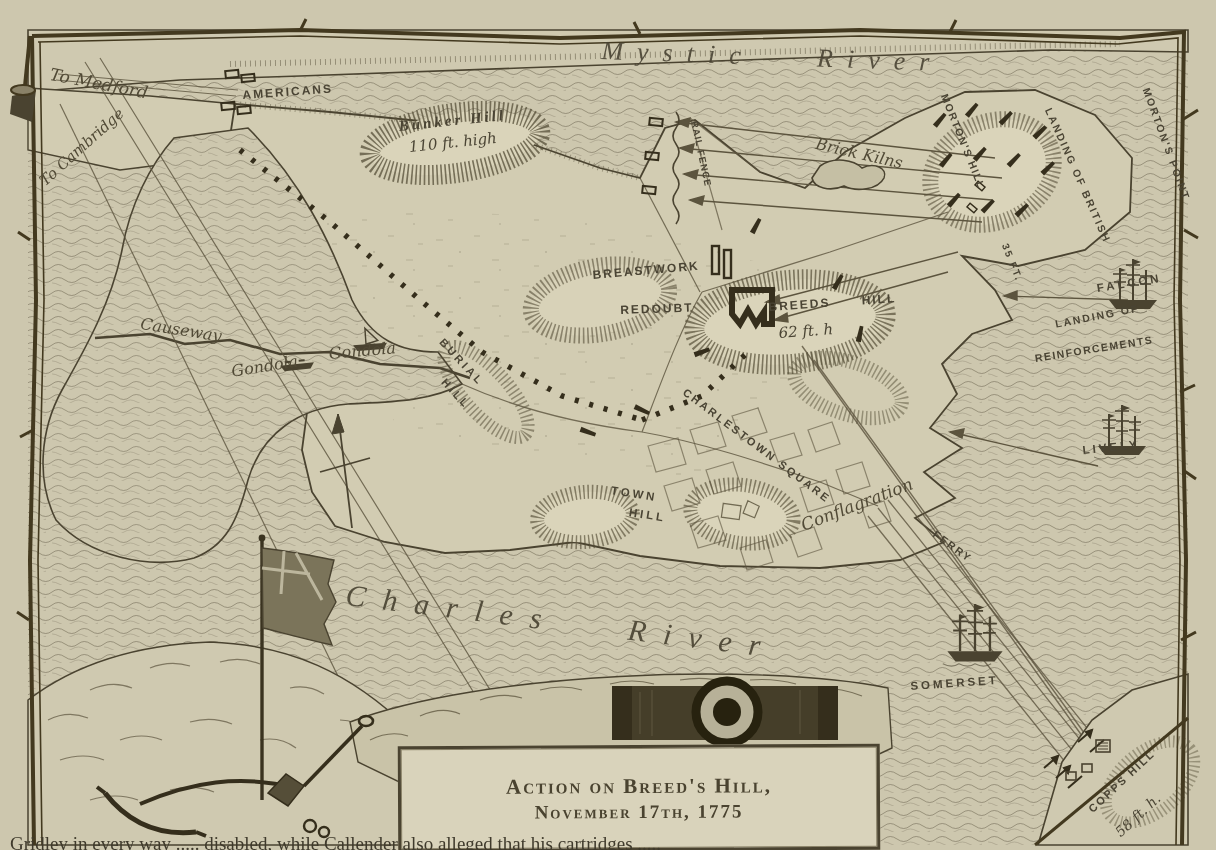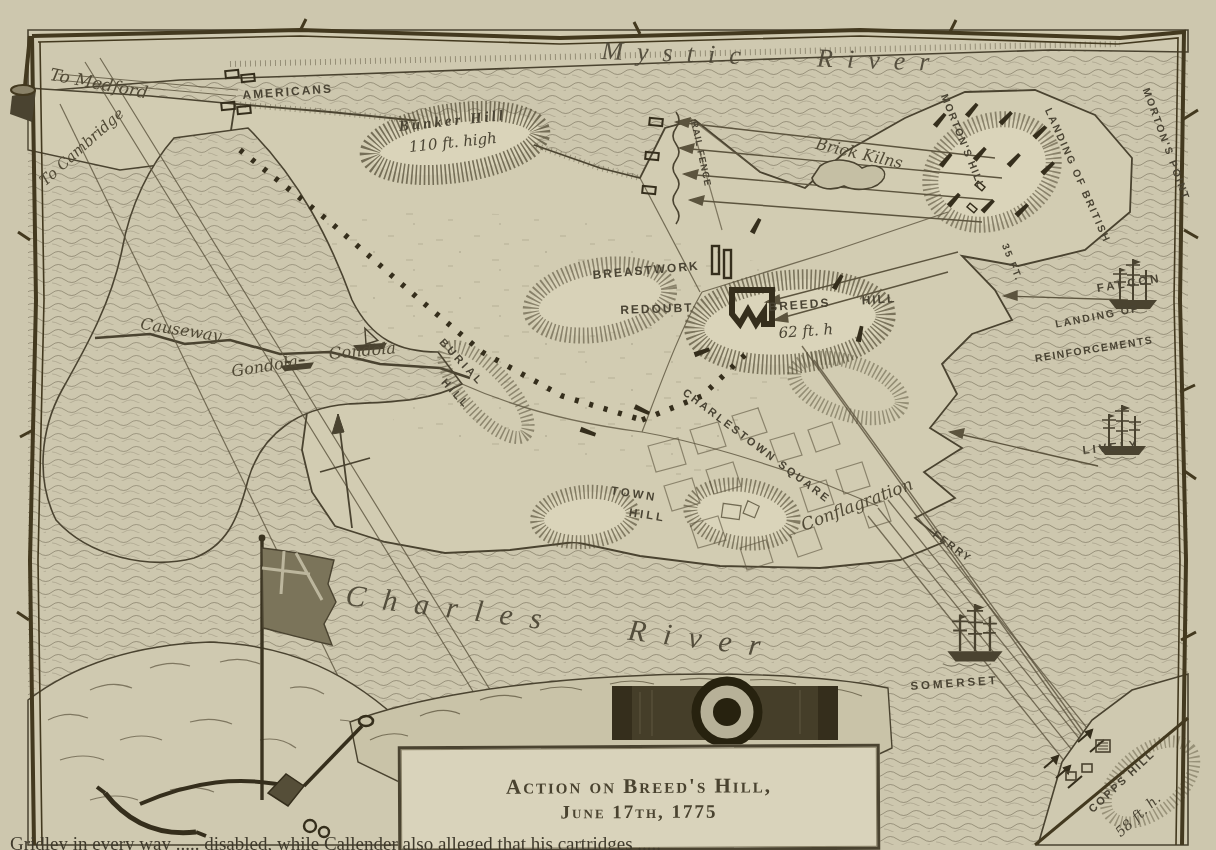--- a/index.html
+++ b/index.html
@@ -347,18 +347,18 @@
 
 <div class="lb riv2" style="left:348px;top:578px;transform:rotate(7deg)">Charles River</div>
 
 <div class="lb sc" style="left:910px;top:680px;transform:rotate(-4deg);letter-spacing:3px">Somerset</div>
 
 <div class="lb sc" style="left:1086px;top:806px;transform:rotate(-43deg);font-size:11px">Copps Hill</div>
 <div class="lb it" style="left:1112px;top:828px;transform:rotate(-43deg);font-size:14px">58 ft. h.</div>
 
 <div id="cartouche">
   <div class="cart1">Action on Breed's Hill,</div>
-  <div class="cart2">June 17th, 1775</div>
+  <div class="cart2">November 17th, 1775</div>
 </div>
 
 <div id="caption">Gridley in every way ..... disabled, while Callender also alleged that his cartridges .....</div>
 
 </div>
 
 </body></html>

